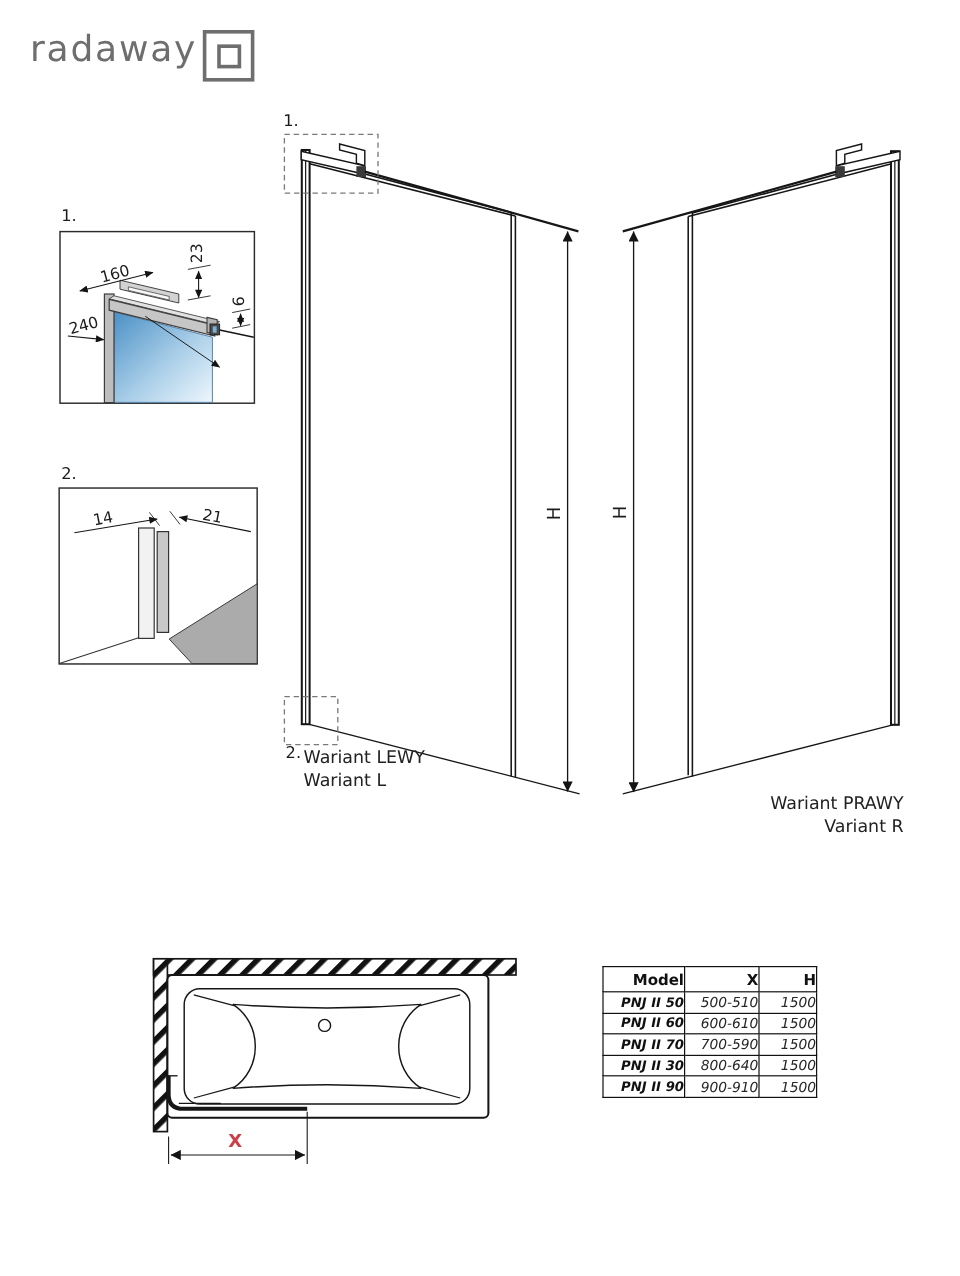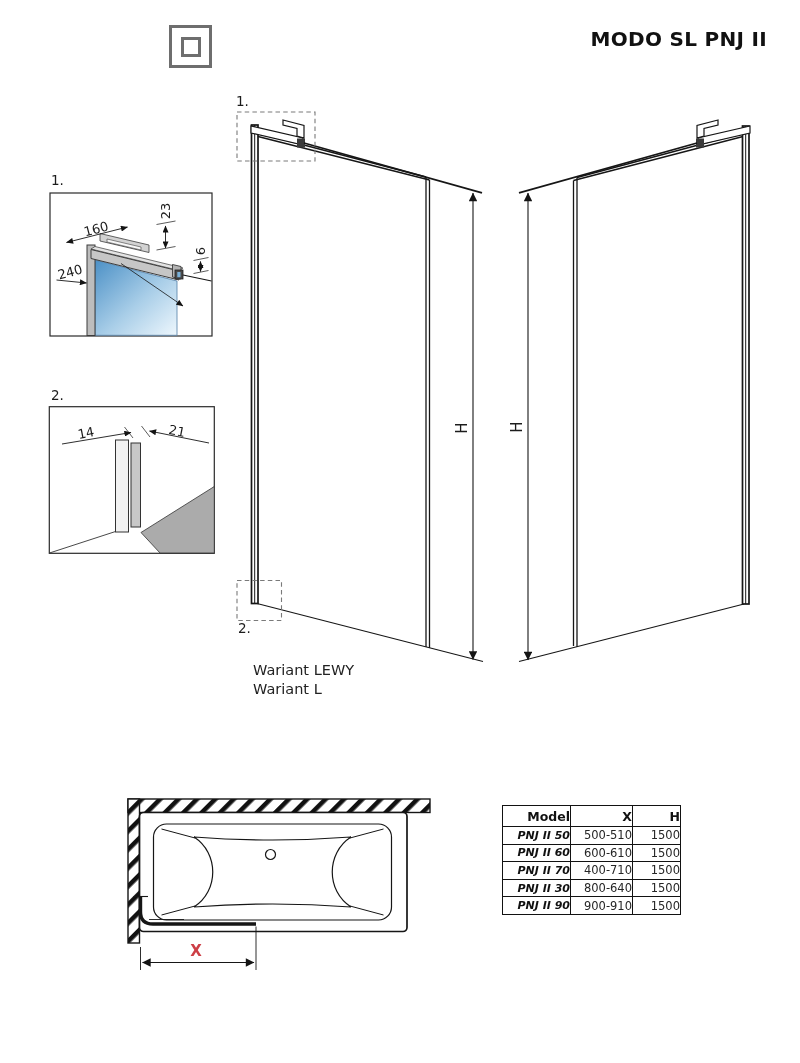--- a/index.html
+++ b/index.html
@@ -23,21 +23,21 @@
   .hdim{font-size:15px;}
   .xdim{font-size:15px;font-weight:bold;color:#cd3f46;}
   
   .spec{position:absolute;left:502px;top:805px;width:178px;border-collapse:collapse;
         table-layout:fixed;}
   .spec th,.spec td{border:1.6px solid #121212;text-align:right;vertical-align:middle;
         padding:0;overflow:hidden;}
   .spec th{height:20px;font-size:12.5px;font-weight:bold;color:#111;}
   .spec td{height:16.6px;}
   .model-cell{font-weight:bold;font-style:italic;font-size:11px;color:#111;}
-  .val-cell{font-size:11.5px;color:#262626;}
+  .val-cell{font-size:11.5px;color:#262626;font-style:italic;}
   .red{color:#cd3f46;}
 </style>
 </head>
 <body>
 
 <div class="page">
 
   <svg class="scene" width="800" height="1063" viewBox="0 0 800 1063">
     <defs>
       <marker id="arr" viewBox="0 0 10 10" refX="9.6" refY="5" markerUnits="userSpaceOnUse" markerWidth="11" markerHeight="8.5" orient="auto-start-reverse">
@@ -153,43 +153,47 @@
       <circle cx="270.5" cy="854.5" r="5" stroke-width="1.2"></circle>
       <path d="M 140.5,896.5 L 140.5,912 Q 140.5,924 153,924 L 256,924" stroke-width="3.4"></path>
       <line x1="149" y1="919.5" x2="184" y2="919.5" stroke-width="0.9"></line>
       <line x1="133.5" y1="896.5" x2="148" y2="896.5" stroke-width="1.1"></line>
       <line x1="140.5" y1="947" x2="140.5" y2="970" stroke-width="0.9"></line>
       <line x1="256" y1="926.5" x2="256" y2="970" stroke-width="0.9"></line>
       <line x1="142.5" y1="962.5" x2="254" y2="962.5" stroke-width="1" marker-start="url(#arr)" marker-end="url(#arr)"></line>
     </g>
   </svg>
 
+  <div class="logo-text">radaway</div>
   <div class="logo-mark">
     <div class="logo-mark-inner"></div>
   </div>
-  <div class="title">MODO SL PNJ II</div>
 
   <div class="lbl-tl" style="left:51px;top:172px;">1.</div>
   <div class="lbl" style="left:96px;top:229px;transform:translate(-50%,-50%) rotate(-15deg);">160</div>
   <div class="lbl" style="left:165px;top:211px;transform:translate(-50%,-50%) rotate(-90deg);">23</div>
   <div class="lbl" style="left:200px;top:251px;transform:translate(-50%,-50%) rotate(-90deg);">6</div>
   <div class="lbl" style="left:70px;top:271.5px;transform:translate(-50%,-50%) rotate(-15deg);">240</div>
 
   <div class="lbl-tl" style="left:51px;top:386.5px;">2.</div>
   <div class="lbl" style="left:85.5px;top:432.5px;transform:translate(-50%,-50%) rotate(-11deg);">14</div>
   <div class="lbl" style="left:177px;top:430.5px;transform:translate(-50%,-50%) rotate(11deg);">21</div>
 
   <div class="lbl-tl" style="left:236px;top:93px;">1.</div>
   <div class="lbl-tl" style="left:238px;top:620px;">2.</div>
   <div class="lbl hdim" style="left:462px;top:428px;transform:translate(-50%,-50%) rotate(-90deg);">H</div>
   <div class="lbl hdim" style="left:517px;top:427px;transform:translate(-50%,-50%) rotate(-90deg);">H</div>
 
-  <div class="cap" style="left:253px;top:661px;">
+  <div class="cap" style="left:253px;top:623px;">
     <div>Wariant LEWY</div>
     <div>Wariant L</div>
+  </div>
+  <div class="cap right" style="right:47px;top:661px;">
+    <div>Wariant PRAWY</div>
+    <div>Variant R</div>
   </div>
 
   <div class="lbl xdim" style="left:196px;top:951px;">X</div>
 
   <table class="spec">
     <colgroup>
         <col style="width:68px">
         <col style="width:62px">
         <col style="width:48px">
       </colgroup>
@@ -206,21 +210,21 @@
         <td class="val-cell">500-510</td>
         <td class="val-cell">1500</td>
       </tr>
       <tr>
         <td class="model-cell">PNJ II 60</td>
         <td class="val-cell">600-610</td>
         <td class="val-cell">1500</td>
       </tr>
       <tr>
         <td class="model-cell">PNJ II 70</td>
-        <td class="val-cell">400-710</td>
+        <td class="val-cell">700-590</td>
         <td class="val-cell">1500</td>
       </tr>
       <tr>
         <td class="model-cell">PNJ II 30</td>
         <td class="val-cell">800-640</td>
         <td class="val-cell">1500</td>
       </tr>
       <tr>
         <td class="model-cell">PNJ II 90</td>
         <td class="val-cell">900-910</td>

